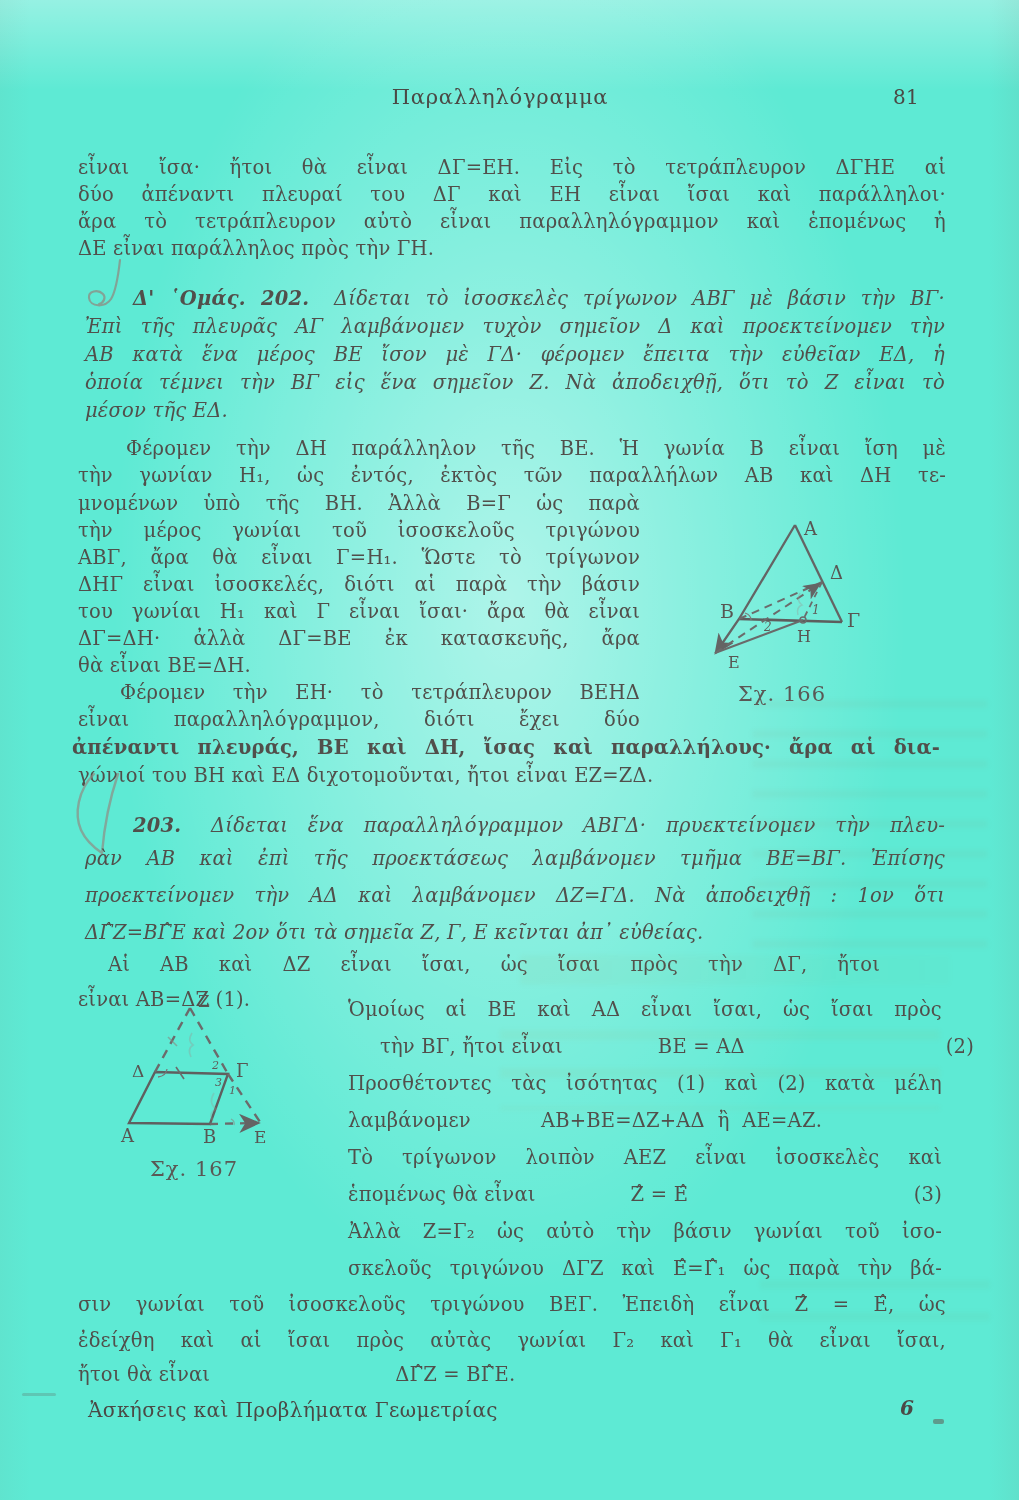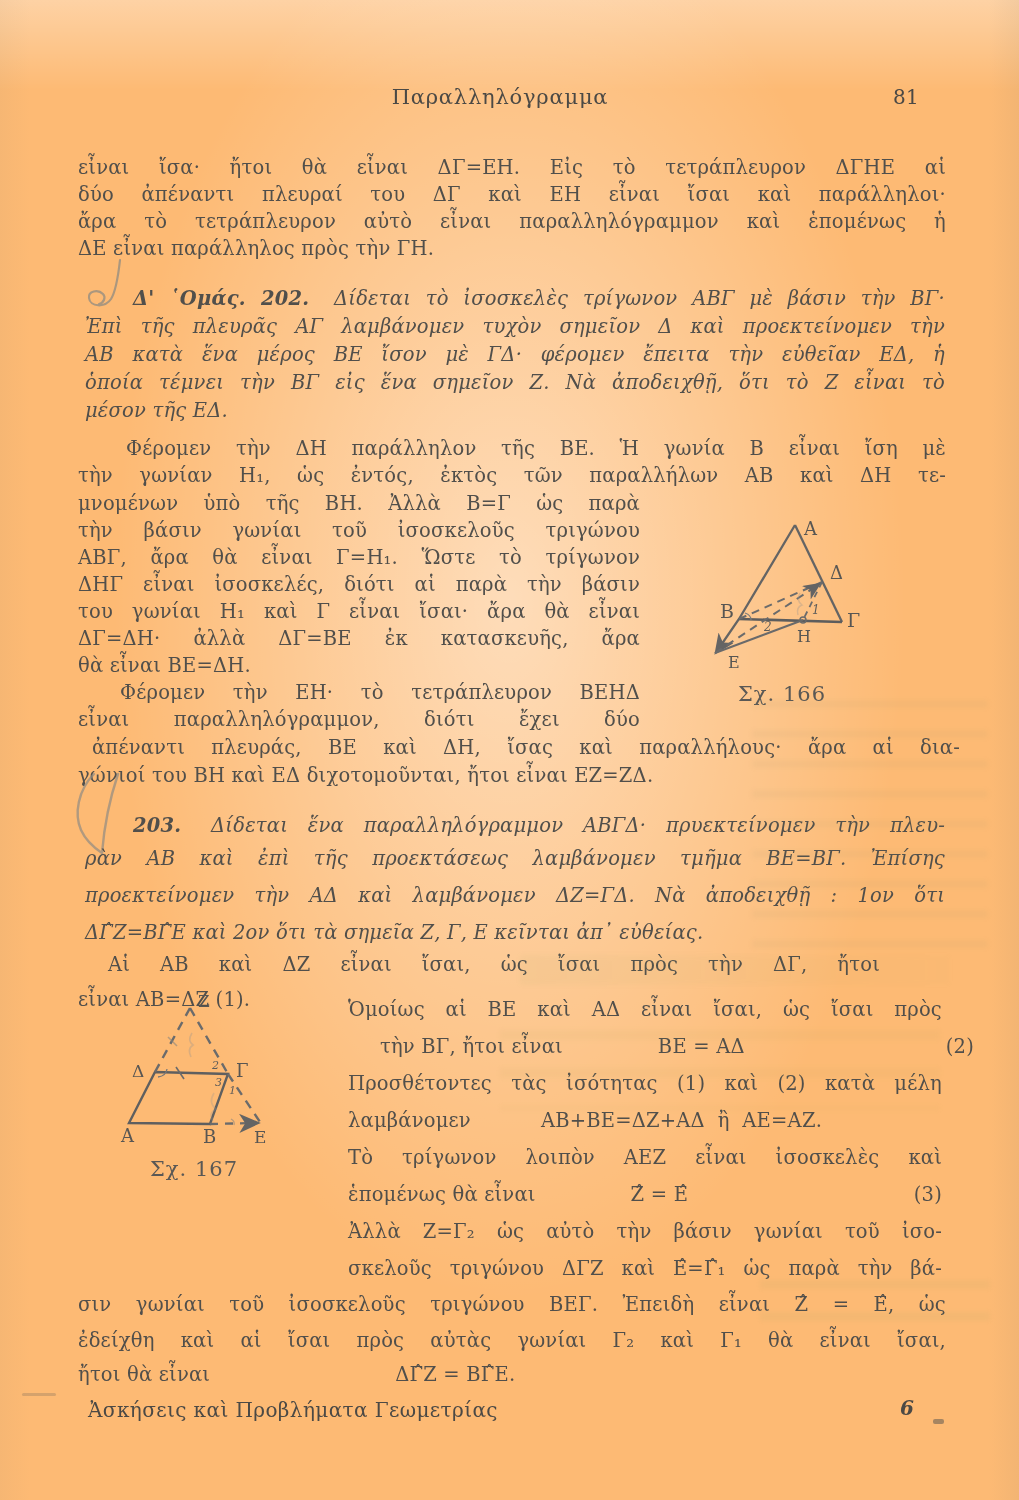--- a/index.html
+++ b/index.html
@@ -1,18 +1,18 @@
 <!DOCTYPE html>
 <html><head>
 <meta charset="utf-8">
 <style>
   html,body{margin:0;padding:0;background:#dcdad4;}
   .page{
     position:relative;width:1019px;height:1500px;margin:0 auto;
-    background:#fdba74;overflow:hidden;
+    background:#5eead4;overflow:hidden;
     font-family:"DejaVu Serif","Liberation Serif",serif;
     color:#514f4b;
   }
   .page::before{
     content:"";position:absolute;inset:0;pointer-events:none;
     background:
       radial-gradient(ellipse at 50% 40%, rgba(255,255,255,.5) 0%, rgba(255,255,255,0) 55%),
       linear-gradient(to right, rgba(120,115,100,.05) 0%, rgba(120,115,100,0) 3%, rgba(120,115,100,0) 97%, rgba(120,115,100,.08) 100%),
       linear-gradient(to bottom, rgba(255,255,255,.35) 0%, rgba(255,255,255,0) 6%);
   }
@@ -54,21 +54,21 @@
   </div>
   <div class="ln jl it" style="left:85px;top:315px;width:860px;">Ἐπὶ τῆς πλευρᾶς ΑΓ λαμβάνομεν τυχὸν σημεῖον Δ καὶ προεκτείνομεν τὴν</div>
   <div class="ln jl it" style="left:85px;top:343px;width:860px;">ΑΒ κατὰ ἕνα μέρος ΒΕ ἴσον μὲ ΓΔ· φέρομεν ἔπειτα τὴν εὐθεῖαν ΕΔ, ἡ</div>
   <div class="ln jl it" style="left:85px;top:371px;width:860px;">ὁποία τέμνει τὴν ΒΓ εἰς ἕνα σημεῖον Ζ. Νὰ ἀποδειχθῇ, ὅτι τὸ Ζ εἶναι τὸ</div>
   <div class="ln it" style="left:85px;top:399px;">μέσον τῆς ΕΔ.</div>
 
   <div class="ln jl" style="left:78px;top:437px;width:868px;padding-left:48px;box-sizing:border-box;">Φέρομεν τὴν ΔΗ παράλληλον τῆς ΒΕ. Ἡ γωνία Β εἶναι ἴση μὲ</div>
   <div class="ln jl" style="left:78px;top:464px;width:868px;">τὴν γωνίαν Η₁, ὡς ἐντός, ἐκτὸς τῶν παραλλήλων ΑΒ καὶ ΔΗ τε-</div>
 
   <div class="ln jl" style="left:78px;top:492px;width:562px;">μνομένων ὑπὸ τῆς ΒΗ. Ἀλλὰ Β=Γ ὡς παρὰ</div>
-  <div class="ln jl" style="left:78px;top:519px;width:562px;">τὴν βάσιν γωνίαι τοῦ ἰσοσκελοῦς τριγώνου</div>
+  <div class="ln jl" style="left:78px;top:519px;width:562px;">τὴν μέρος γωνίαι τοῦ ἰσοσκελοῦς τριγώνου</div>
   <div class="ln jl" style="left:78px;top:546px;width:562px;">ΑΒΓ, ἄρα θὰ εἶναι Γ=Η₁. Ὥστε τὸ τρίγωνον</div>
   <div class="ln jl" style="left:78px;top:573px;width:562px;">ΔΗΓ εἶναι ἰσοσκελές, διότι αἱ παρὰ τὴν βάσιν</div>
   <div class="ln jl" style="left:78px;top:600px;width:562px;">του γωνίαι Η₁ καὶ Γ εἶναι ἴσαι· ἄρα θὰ εἶναι</div>
   <div class="ln jl" style="left:78px;top:627px;width:562px;">ΔΓ=ΔΗ· ἀλλὰ ΔΓ=ΒΕ ἐκ κατασκευῆς, ἄρα</div>
   <div class="ln" style="left:78px;top:654px;">θὰ εἶναι ΒΕ=ΔΗ.</div>
   <div class="ln jl" style="left:78px;top:681px;width:562px;padding-left:42px;box-sizing:border-box;">Φέρομεν τὴν ΕΗ· τὸ τετράπλευρον ΒΕΗΔ</div>
   <div class="ln jl" style="left:78px;top:708px;width:562px;">εἶναι παραλληλόγραμμον, διότι ἔχει δύο</div>
 
   <svg style="position:absolute;left:700px;top:505px;" width="180" height="172" viewBox="0 0 180 172">
     <defs>
@@ -94,21 +94,21 @@
     <text x="130" y="74" font-size="18" fill="#585653">Δ</text>
     <text x="20" y="113" font-size="19" fill="#585653">Β</text>
     <text x="147" y="122" font-size="19" fill="#585653">Γ</text>
     <text x="97" y="137" font-size="16" fill="#585653">Η</text>
     <text x="28" y="163" font-size="16" fill="#585653">Ε</text>
     <text x="112" y="109" font-size="12" font-style="italic" fill="#5f5d5a">1</text>
     <text x="64" y="126" font-size="12" font-style="italic" fill="#5f5d5a">2</text>
   </svg>
   <div class="ln figcaption" style="left:738px;top:681px;">Σχ. 166</div>
 
-  <div class="ln jl" style="left:92px;top:736px;width:868px;">ἀπέναντι πλευράς, ΒΕ καὶ ΔΗ, ἴσας καὶ παραλλήλους· ἄρα αἱ δια-</div>
+  <div class="ln jl" style="left:72px;top:736px;width:868px;font-weight:bold;">ἀπέναντι πλευράς, ΒΕ καὶ ΔΗ, ἴσας καὶ παραλλήλους· ἄρα αἱ δια-</div>
   <div class="ln" style="left:78px;top:764px;">γώνιοί του ΒΗ καὶ ΕΔ διχοτομοῦνται, ἤτοι εἶναι    ΕΖ=ΖΔ.</div>
 
   <svg style="position:absolute;left:68px;top:768px;" width="70" height="95" viewBox="0 0 70 95">
     <path d="M26 6 C10 22 6 46 13 62 C18 73 28 81 34 85 C36 60 42 30 50 6" fill="none" stroke="#908c83" stroke-width="2.4" opacity="0.7" stroke-linecap="round"></path>
   </svg>
 
   <div class="ln jl it" style="left:85px;top:814px;width:860px;padding-left:48px;box-sizing:border-box;">
     <span class="lead">203.</span>
     <span>Δίδεται ἕνα παραλληλόγραμμον ΑΒΓΔ· πρυεκτείνομεν τὴν πλευ-</span>
   </div>

